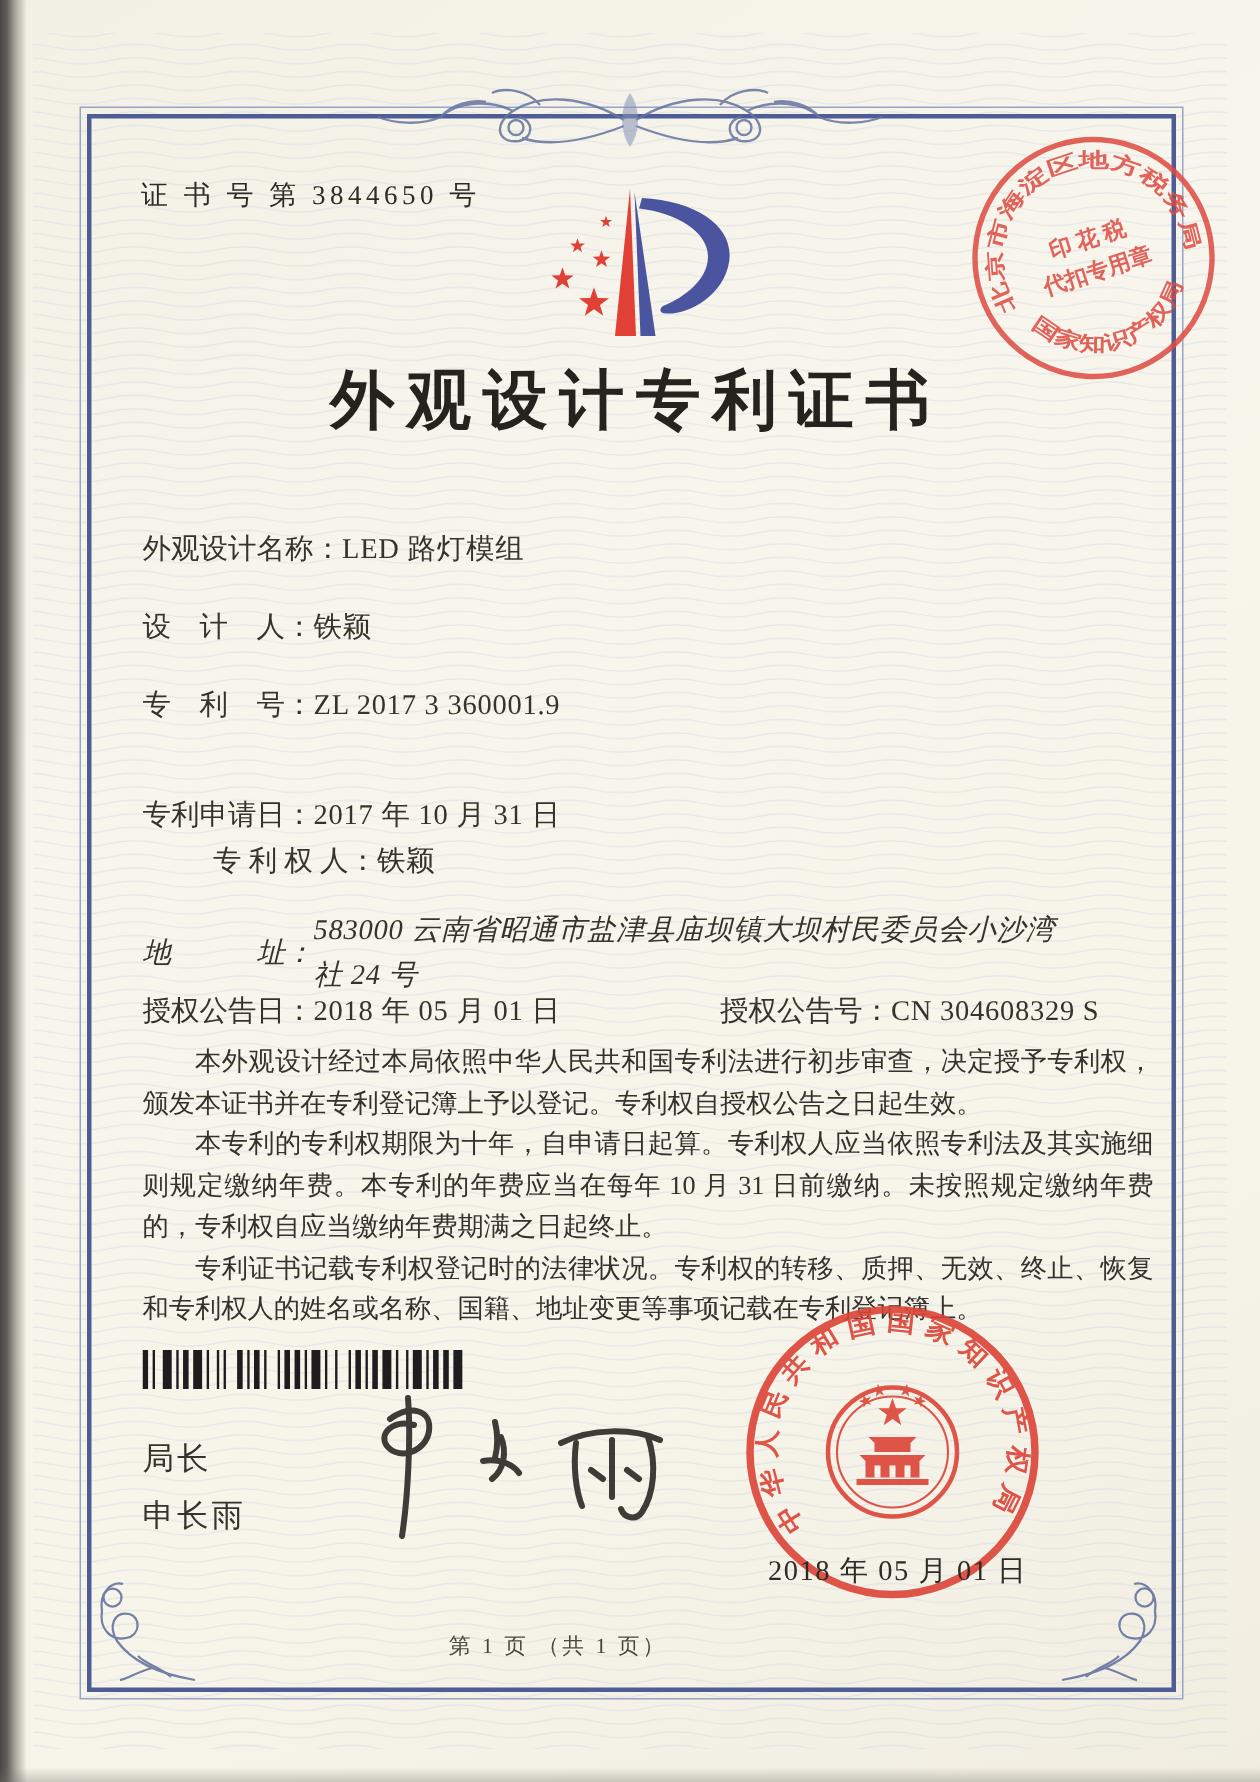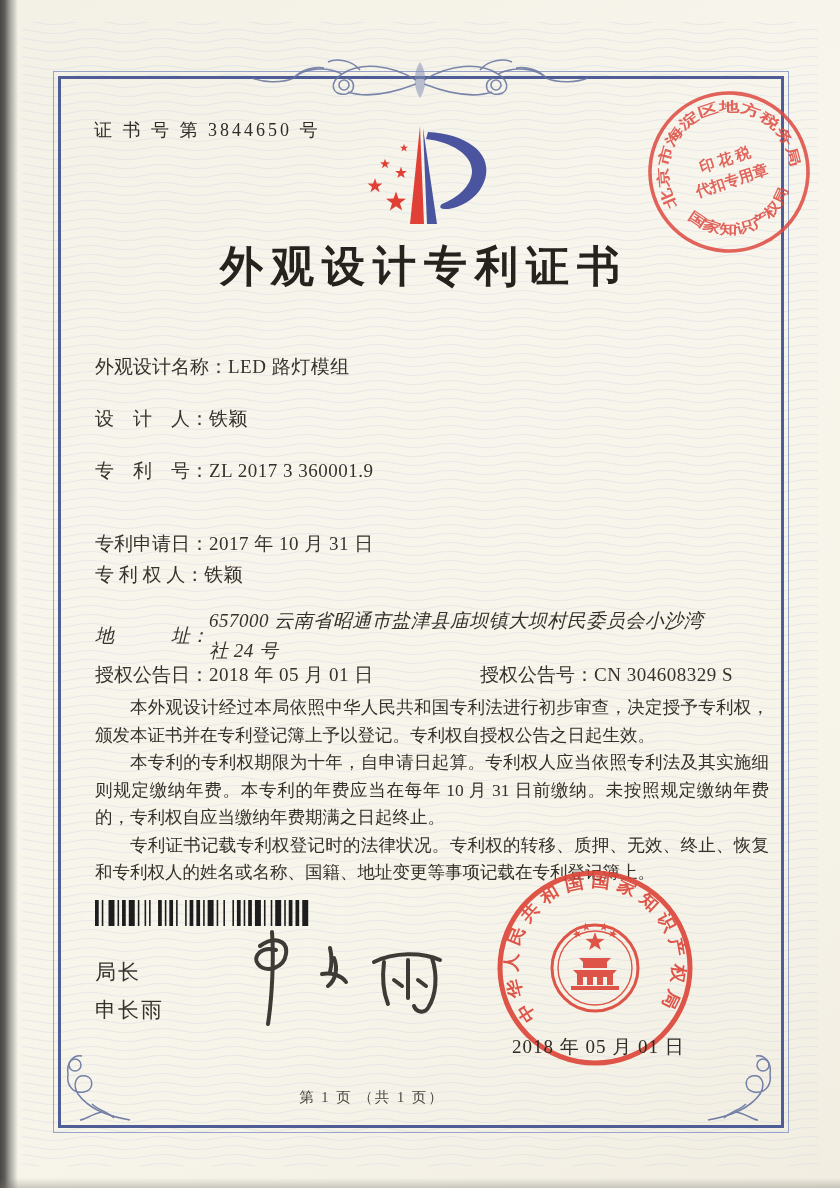--- a/index.html
+++ b/index.html
@@ -21,21 +21,21 @@
   .cert-number{position:absolute;left:94px;top:118px;font-size:18px;letter-spacing:3px;color:#2f2b26;}
   .logo{position:absolute;left:338px;top:112px;}
   .title{position:absolute;left:0;top:238px;width:840px;text-align:center;
         font-size:43px;font-weight:700;letter-spacing:8px;padding-left:8px;box-sizing:border-box;color:#26231f;}
   .field-row{position:absolute;left:95px;width:675px;font-size:19px;line-height:30px;
         display:flex;align-items:center;white-space:pre-wrap;}
   .field-label{white-space:pre;flex:none;}
   .field-value{letter-spacing:.5px;}
   .field-value.wrapval{width:505px;}
   .row-design{top:352px;} .row-designer{top:404px;} .row-patno{top:456px;}
-  .row-filing{top:508px;margin-top:21px;} .row-patentee{top:560px;} .row-address{top:606px;font-style:italic;}
+  .row-filing{top:508px;margin-top:21px;} .row-patentee{top:560px;margin-left:47px;} .row-address{top:606px;font-style:italic;}
   .row-grant{top:660px;}
   .grant-no{position:absolute;left:385px;top:0;display:flex;white-space:pre;}
   .paragraphs{position:absolute;left:95px;top:694px;width:674px;font-size:17.5px;
         line-height:27.5px;text-align:justify;color:#35312b;}
   .paragraphs p{margin:0;text-indent:2em;}
   .barcode{position:absolute;left:95px;top:900px;}
   .signer-title{position:absolute;left:95px;top:958px;font-size:21px;letter-spacing:2px;}
   .signer-name{position:absolute;left:95px;top:996px;font-size:21px;letter-spacing:2px;font-family:Liberation Mono, monospace;}
   .signature{position:absolute;left:222px;top:928px;}
   .seal-main{position:absolute;left:493px;top:866px;opacity:.9;}
@@ -122,21 +122,21 @@
   <div class="field-row row-filing">
     <span class="field-label">专利申请日：</span>
     <span class="field-value">2017 年 10 月 31 日</span>
   </div>
   <div class="field-row row-patentee">
     <span class="field-label">专 利 权 人：</span>
     <span class="field-value">铁颖</span>
   </div>
   <div class="field-row row-address">
     <span class="field-label">地　　　址：</span>
-    <span class="field-value wrapval">657000 云南省昭通市盐津县庙坝镇大坝村民委员会小沙湾社 24 号</span>
+    <span class="field-value wrapval">583000 云南省昭通市盐津县庙坝镇大坝村民委员会小沙湾社 24 号</span>
   </div>
   <div class="field-row row-grant" style="position:absolute;">
     <span class="field-label">授权公告日：</span>
     <span class="field-value">2018 年 05 月 01 日</span>
     <span class="grant-no">
       <span class="field-label">授权公告号：</span>
       <span class="field-value">CN 304608329 S</span>
     </span>
   </div>
 

